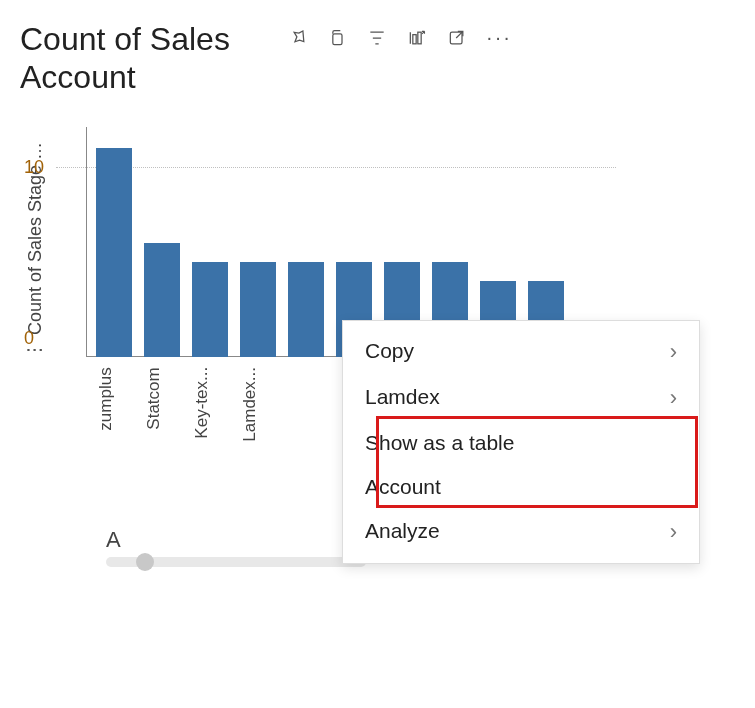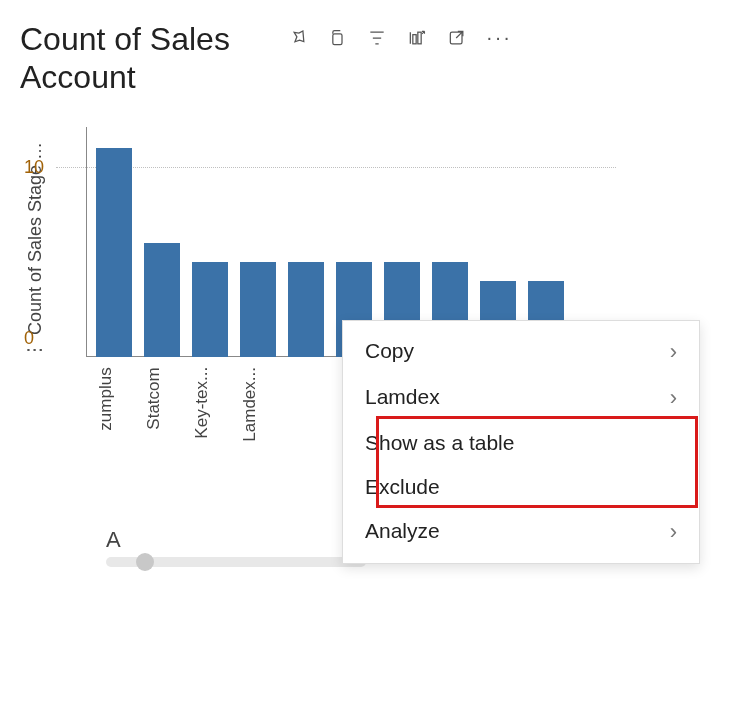--- a/index.html
+++ b/index.html
@@ -285,21 +285,21 @@
     <span class="chev">›</span>
   </div>
   <div class="menu-item">
     <span>Lamdex</span>
     <span class="chev">›</span>
   </div>
   <div class="menu-item">
     <span>Show as a table</span>
   </div>
   <div class="menu-item">
-    <span>Exclude</span>
+    <span>Account</span>
   </div>
   <div class="menu-item">
     <span>Analyze</span>
     <span class="chev">›</span>
   </div>
 </div>
 
 <div class="highlight-box"></div>
 
 </body></html>

